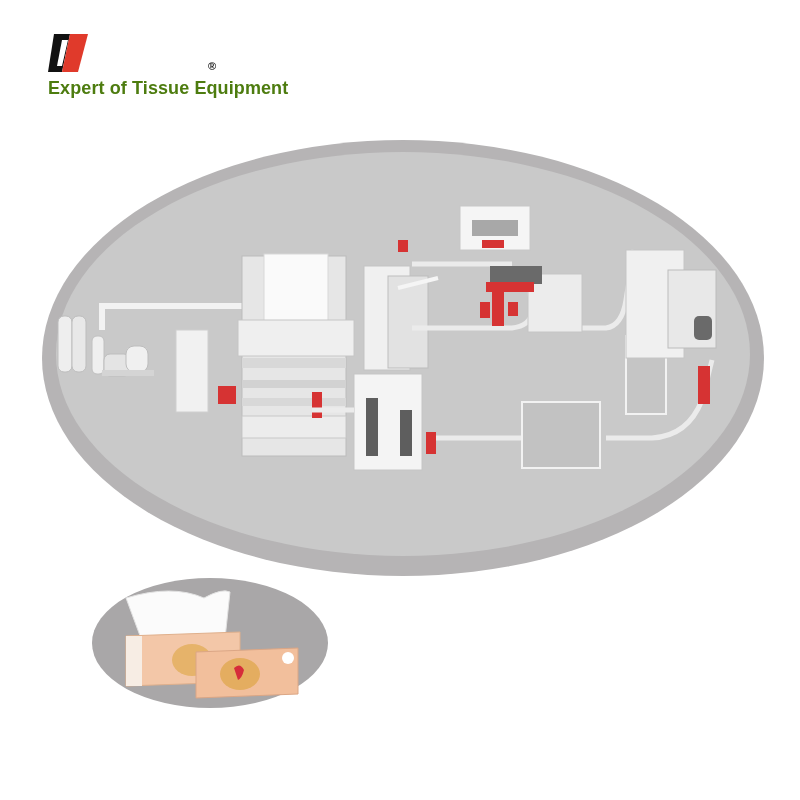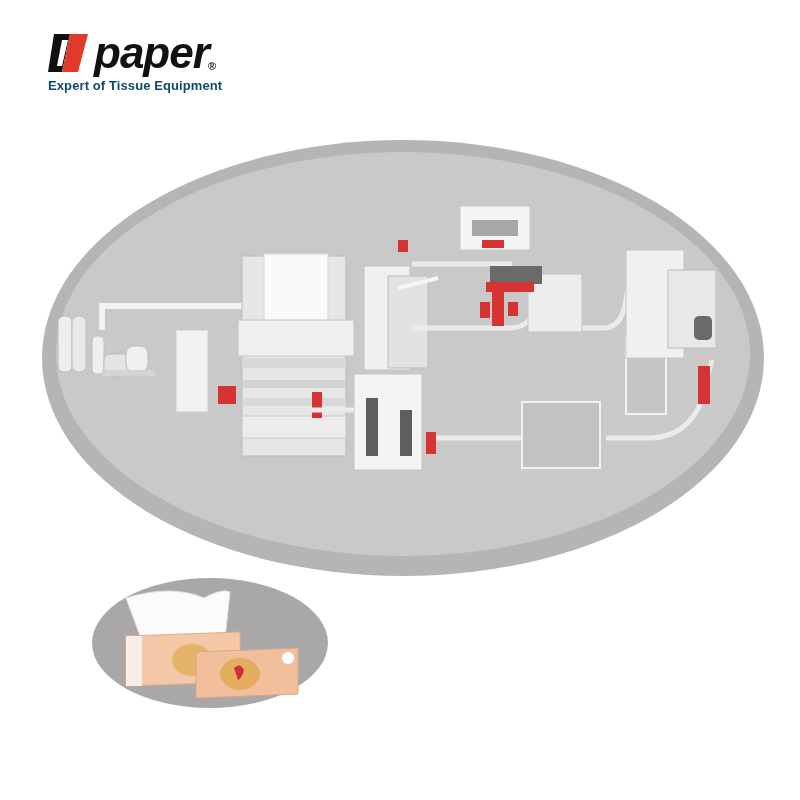--- a/index.html
+++ b/index.html
@@ -1,39 +1,38 @@
 <!DOCTYPE html>
 <html><head>
 <meta charset="utf-8">
 <style>
   html,body{margin:0;padding:0;}
   body{width:800px;height:800px;background:#ffffff;position:relative;overflow:hidden;font-family:"Liberation Sans",sans-serif;}
   .logo{position:absolute;left:44px;top:28px;width:190px;height:70px;}
   .logo-mark{position:absolute;left:4px;top:6px;width:46px;height:38px;}
   .logo-word{position:absolute;left:50px;top:0px;font-family:"Liberation Sans",sans-serif;font-weight:bold;font-style:italic;font-size:44px;line-height:50px;color:#111;letter-spacing:-1px;}
   .logo-reg{position:absolute;left:164px;top:32px;font-size:11px;font-weight:bold;color:#111;}
-  .logo-tag{position:absolute;left:4px;top:50px;font-size:13px;font-weight:bold;color:#0c4a6e;letter-spacing:0.1px;white-space:nowrap;}
+  .logo-tag{position:absolute;left:4px;top:50px;font-size:18px;font-weight:bold;color:#4d7c0f;letter-spacing:0.1px;white-space:nowrap;}
 
   .plate-main{position:absolute;left:42px;top:140px;width:722px;height:436px;border-radius:50%;background:#b6b4b5;}
   .plate-main-inner{position:absolute;left:56px;top:152px;width:694px;height:404px;border-radius:50%;background:#c9c9c9;}
   .scene{position:absolute;left:42px;top:140px;width:722px;height:436px;}
 
   .plate-product{position:absolute;left:92px;top:578px;width:236px;height:130px;border-radius:50%;background:#a9a7a8;}
   .product-scene{position:absolute;left:92px;top:578px;width:236px;height:130px;}
 </style>
 </head>
 <body>
 
 <div class="logo">
   <svg class="logo-mark" viewBox="0 0 46 38">
     <polygon points="6,0 22,0 14,38 0,38" fill="#111111"></polygon>
     <polygon points="22,0 40,0 30,38 14,38" fill="#e03a2b"></polygon>
     <polygon points="14,6 20,6 14,32 9,32" fill="#ffffff"></polygon>
   </svg>
-  <span class="logo-word">paper</span>
   <span class="logo-reg">®</span>
   <span class="logo-tag">Expert of Tissue Equipment</span>
 </div>
 
 <div class="plate-main"></div>
 <div class="plate-main-inner"></div>
 <svg class="scene" viewBox="0 0 722 436">
 
   <g>
     <rect x="16" y="176" width="14" height="56" rx="6" fill="#eeeeee" stroke="#bdbdbd"></rect>

